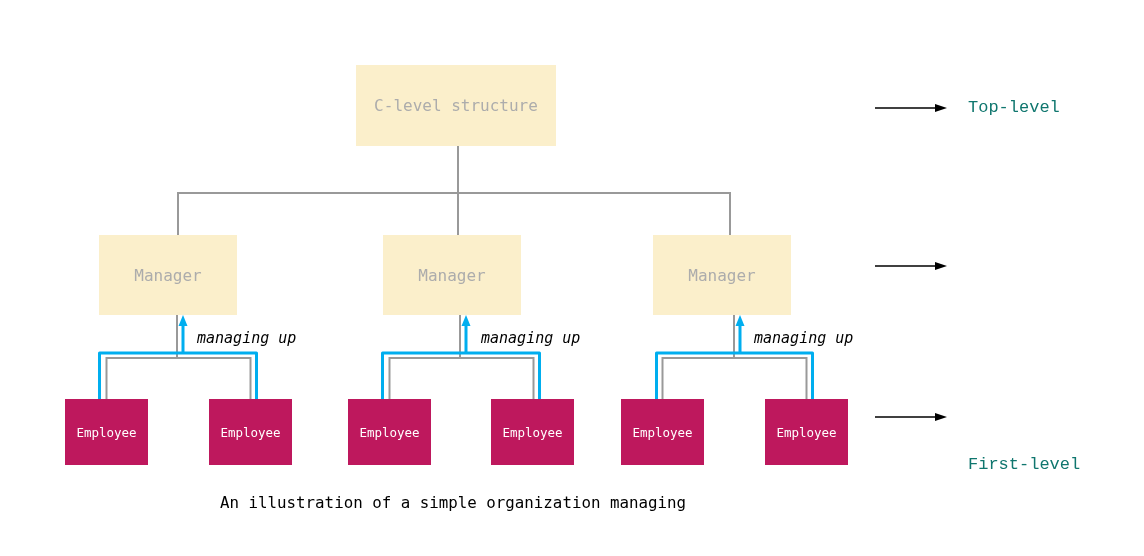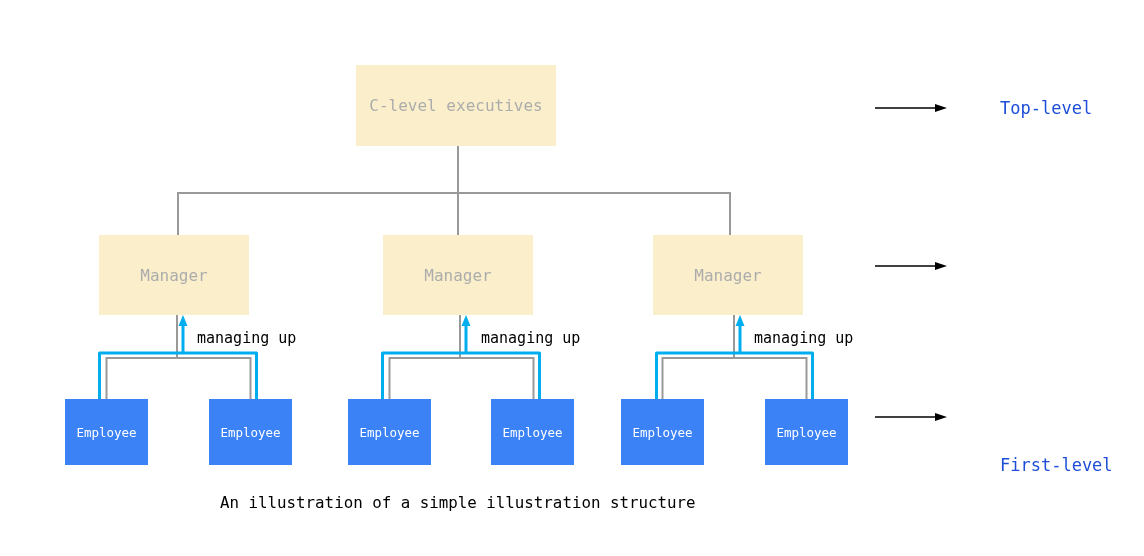--- a/index.html
+++ b/index.html
@@ -16,49 +16,49 @@
     display:flex;align-items:center;justify-content:center;
     box-sizing:border-box;
     white-space:nowrap;
   }
   .node-cream{
     background:#FBEFCB;
     color:#ACACAC;
     font-size:16px;
   }
   .node-top{left:356px;top:65px;width:200px;height:81px;}
-  .node-mgr{top:235px;width:150px;height:80px;}
+  .node-mgr{top:235px;width:138px;height:80px;}
   .mgr-0{left:99px;}
   .mgr-1{left:383px;}
   .mgr-2{left:653px;}
   .node-emp{
     top:399px;width:83px;height:66px;
-    background:#3b82f6;
+    background:#be185d;
     color:#FFFFFF;
     font-size:12.5px;
   }
   .emp-0{left:65px;}
   .emp-1{left:209px;}
   .emp-2{left:348px;}
   .emp-3{left:491px;}
   .emp-4{left:621px;}
   .emp-5{left:765px;}
   .edge-label{
     position:absolute;top:329px;
-    font-size:15px;
+    font-size:15px;font-style:italic;
     color:#000000;
     white-space:nowrap;
   }
   .edge-label-0{left:197px;}
   .edge-label-1{left:481px;}
   .edge-label-2{left:754px;}
   .level-label{
-    position:absolute;left:1000px;
-    font-size:17px;color:#1d4ed8;
-    white-space:nowrap;line-height:22px;
+    position:absolute;left:968px;
+    font-size:17px;color:#0f766e;
+    white-space:nowrap;line-height:22px;font-family:Liberation Mono, monospace;
   }
   .level-0{top:97px;}
   .level-1{top:255px;}
   .level-2{top:406px;margin-top:48px;}
   .caption{
     position:absolute;left:220px;top:493px;
     font-size:15.8px;color:#000000;
     white-space:nowrap;
   }
   svg .gray-edge{stroke:#999999;stroke-width:2;fill:none;}
@@ -96,35 +96,35 @@
     <g>
       <path class="black-arrow" d="M875,108 H936"></path>
       <polygon class="black-head" points="935,104 935,112 947,108"></polygon>
       <path class="black-arrow" d="M875,266 H936"></path>
       <polygon class="black-head" points="935,262 935,270 947,266"></polygon>
       <path class="black-arrow" d="M875,417 H936"></path>
       <polygon class="black-head" points="935,413 935,421 947,417"></polygon>
     </g>
   </svg>
 
-  <div class="node node-cream node-top">C-level executives</div>
+  <div class="node node-cream node-top">C-level structure</div>
 
   <div class="node node-cream node-mgr mgr-0">Manager</div>
   <div class="node node-cream node-mgr mgr-1">Manager</div>
   <div class="node node-cream node-mgr mgr-2">Manager</div>
 
   <div class="node node-emp emp-0">Employee</div>
   <div class="node node-emp emp-1">Employee</div>
   <div class="node node-emp emp-2">Employee</div>
   <div class="node node-emp emp-3">Employee</div>
   <div class="node node-emp emp-4">Employee</div>
   <div class="node node-emp emp-5">Employee</div>
 
   <div class="edge-label edge-label-0">managing up</div>
   <div class="edge-label edge-label-1">managing up</div>
   <div class="edge-label edge-label-2">managing up</div>
 
   <div class="level-label level-0">Top-level</div>
   <div class="level-label level-2">First-level</div>
 
-  <div class="caption">An illustration of a simple illustration structure</div>
+  <div class="caption">An illustration of a simple organization managing</div>
 
 </div>
 
 </body></html>

